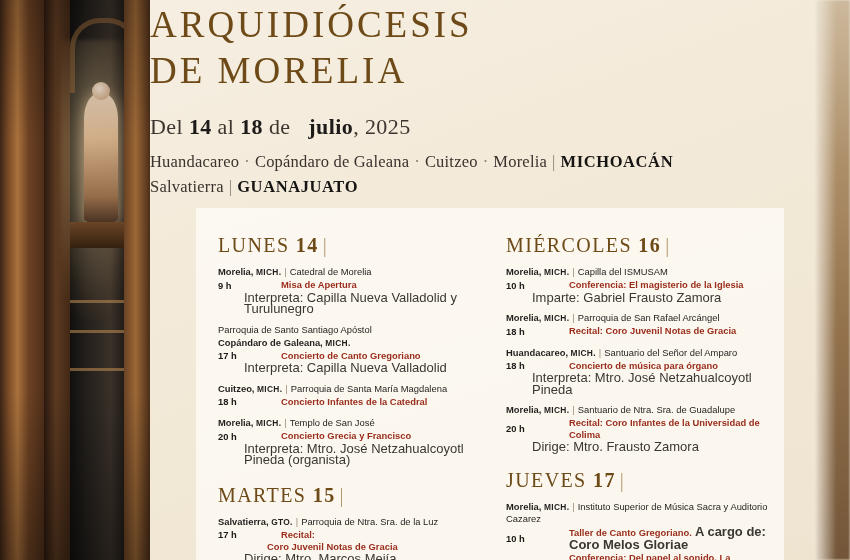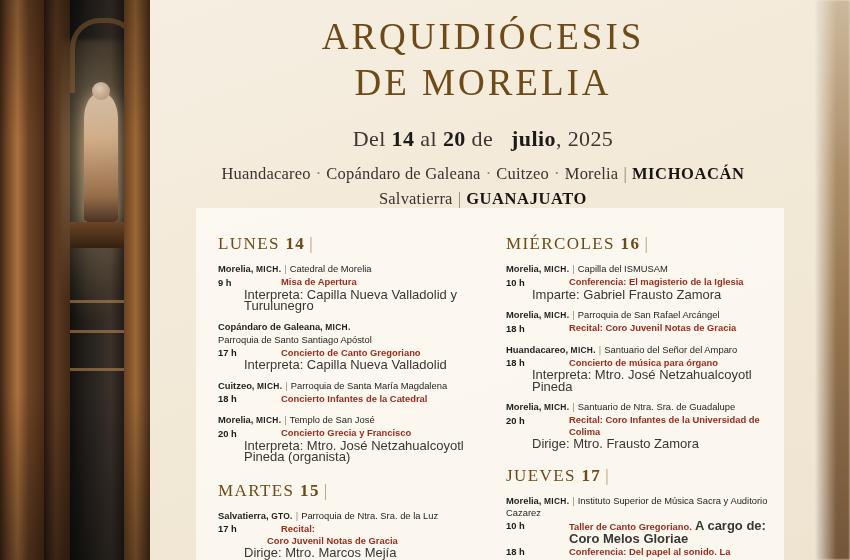--- a/index.html
+++ b/index.html
@@ -91,22 +91,21 @@
   }
   .right-photo:after {
     content: "";
     position: absolute; left: 0; top: 0; width: 34px; height: 560px;
     background: linear-gradient(90deg, rgba(240,232,218,.9), rgba(240,232,218,0) 60%);
   }
 
   
   .header {
     position: absolute;
-    left: 150px; right: 34px; top: 12px;
-    text-align: center;
+    left: 150px; right: 34px; top: 0;
     padding-top: 8px;
   }
   .title-line1, .title-line2 {
     font-family: "Liberation Serif", serif;
     color: #6d4a17;
     letter-spacing: 3px;
     font-size: 37px;
     line-height: 42px;
     font-weight: 400;
   }
@@ -149,21 +148,21 @@
     display: flex;
     gap: 26px;
     padding: 26px 14px 0 22px;
     box-sizing: border-box;
     overflow: hidden;
   }
   .col { width: 262px; }
 
   .day-head {
     font-family: "Liberation Serif", serif;
-    font-size: 17px;
+    font-size: 20px;
     color: #6d4a17;
     letter-spacing: 1.4px;
     margin-bottom: 9px;
     white-space: nowrap;
   }
   .day-head .num { font-weight: 700; color: #6d4a17; }
   .day-head .bar { color: #b39a6e; padding-left: 4px; }
 
   .event { margin-bottom: 9px; }
   .venue {
@@ -171,21 +170,21 @@
     color: #211f1d;
     line-height: 12px;
     margin-bottom: 1px;
   }
   .venue .city { font-weight: 700; }
   .venue .st { font-weight: 700; font-size: 8.4px; letter-spacing: .3px; }
   .venue .pipe { color: #9b8a73; padding: 0 3px; }
 
   .row {
     display: flex;
-    align-items: flex-start;
+    align-items: center;
     line-height: 12px;
   }
   .time {
     font-weight: 700;
     font-size: 9.4px;
     color: #1a1917;
     width: 26px;
     flex: 0 0 26px;
     padding-top: .5px;
   }
@@ -224,21 +223,21 @@
     <div class="shade"></div>
   </div>
 
   <div class="right-photo"></div>
 
   <div class="header">
     <div class="title-line1">ARQUIDIÓCESIS</div>
     <div class="title-line2">DE MORELIA</div>
 
     <div class="dates">
-      <span>Del </span><b>14</b><span> al </span><b>20</b><span> de </span><span class="bigmonth">julio</span><span>, 2025</span>
+      <span>Del </span><b>14</b><span> al </span><b>18</b><span> de </span><span class="bigmonth">julio</span><span>, 2025</span>
     </div>
 
     <div class="places">
       <span>Huandacareo</span><span class="sep">·</span><span>Copándaro de Galeana</span><span class="sep">·</span><span>Cuitzeo</span><span class="sep">·</span><span>Morelia</span><span class="sep">|</span><span class="state">MICHOACÁN</span>
     </div>
     <div class="places places-2">
       <span>Salvatierra</span><span class="sep">|</span><span class="state">GUANAJUATO</span>
     </div>
   </div>
 
@@ -259,25 +258,25 @@
           <span class="st">MICH.</span><span class="pipe">|</span><span>Catedral de Morelia</span>
         </div>
         <div class="row">
           <div class="time">9 h</div>
           <div class="act">Misa de Apertura</div>
         </div>
         <div class="note">Interpreta: Capilla Nueva Valladolid y Turulunegro</div>
       </div>
 
       <div class="event">
+        <div class="venue">Parroquia de Santo Santiago Apóstol</div>
         <div class="venue">
           <span class="city">Copándaro de Galeana,</span>
           <span class="st">MICH.</span>
         </div>
-        <div class="venue">Parroquia de Santo Santiago Apóstol</div>
         <div class="row">
           <div class="time">17 h</div>
           <div class="act">Concierto de Canto Gregoriano</div>
         </div>
         <div class="note">Interpreta: Capilla Nueva Valladolid</div>
       </div>
 
       <div class="event">
         <div class="venue">
           <span class="city">Cuitzeo,</span>

